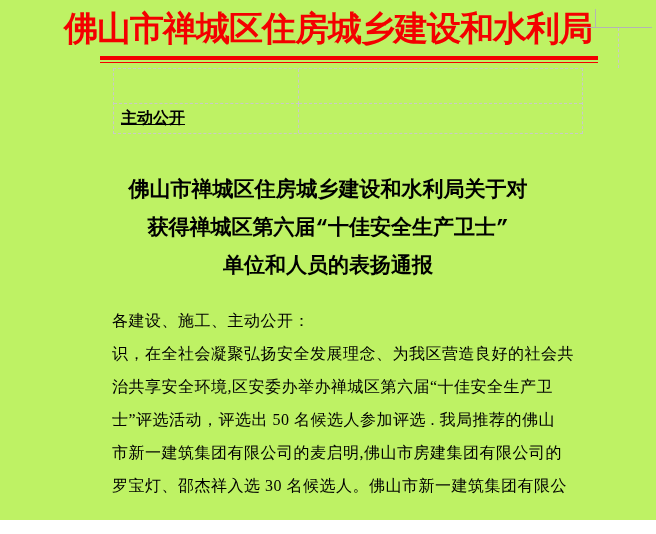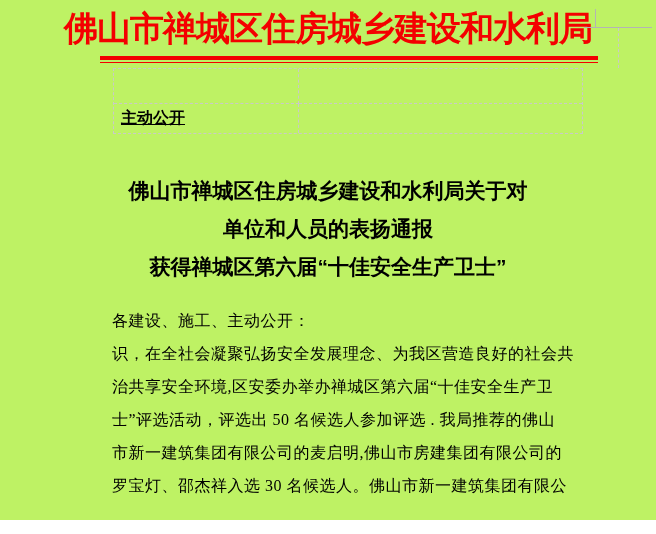--- a/index.html
+++ b/index.html
@@ -70,21 +70,21 @@
   
   .doc-title {
     position: absolute;
     left: 0; top: 172px;
     width: 656px;
     text-align: center;
     font-weight: 700;
     font-size: 21px;
     line-height: 38px;
     color: #000;
-    font-family: Liberation Sans, sans-serif;
+    font-family: Liberation Mono, monospace;
   }
   .doc-title .line { white-space: nowrap; }
 
   
   .body-text {
     position: absolute;
     left: 112px; top: 304px;
     width: 480px;
     font-size: 16px;
     line-height: 33px;
@@ -112,23 +112,23 @@
     <div class="meta-cell row1 col1"></div>
     <div class="meta-cell row1"></div>
     <div class="meta-cell col1 label">主动公开</div>
     <div class="meta-cell"></div>
   </div>
 
   <div class="doc-title">
 
       <div class="line">佛山市禅城区住房城乡建设和水利局关于对</div>
 
+      <div class="line">获得禅城区第六届“十佳安全生产卫士”</div>
+
       <div class="line">单位和人员的表扬通报</div>
-
-      <div class="line">获得禅城区第六届“十佳安全生产卫士”</div>
     </div>
 
   <div class="body-text">
 
       <div class="line">各建设、施工、主动公开：</div>
 
 
       <div class="line">识，在全社会凝聚弘扬安全发展理念、为我区营造良好的社会共</div>
 
       <div class="line">治共享安全环境,区安委办举办禅城区第六届“十佳安全生产卫</div>

